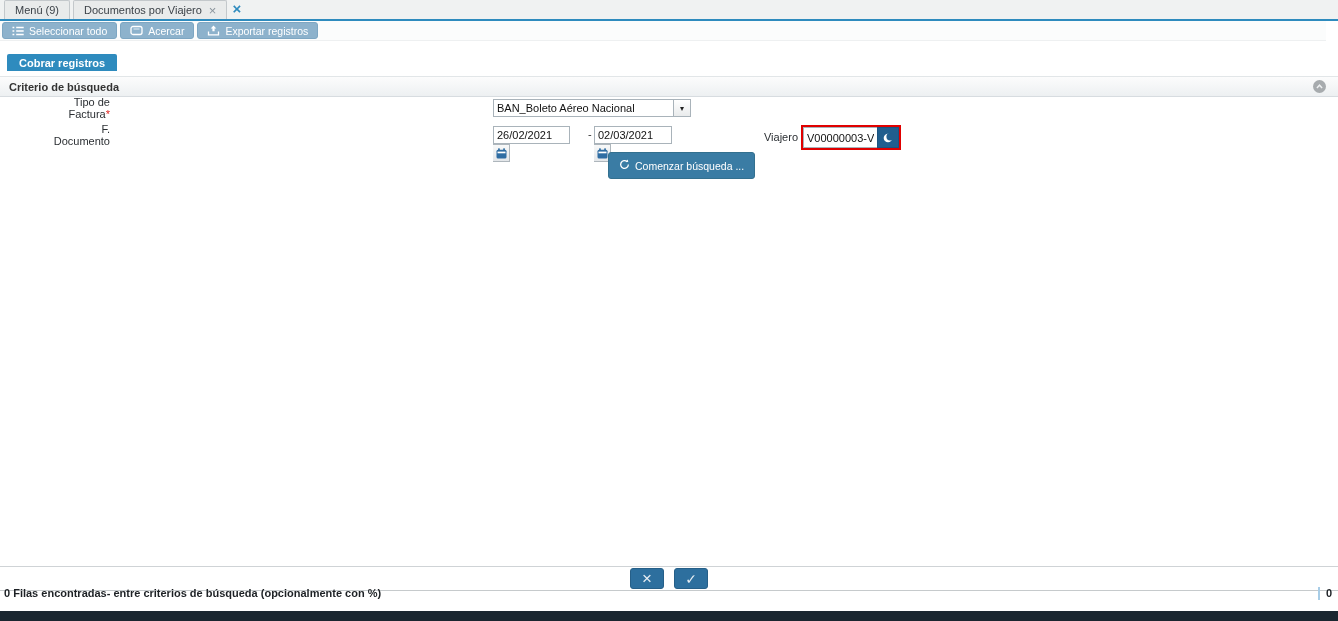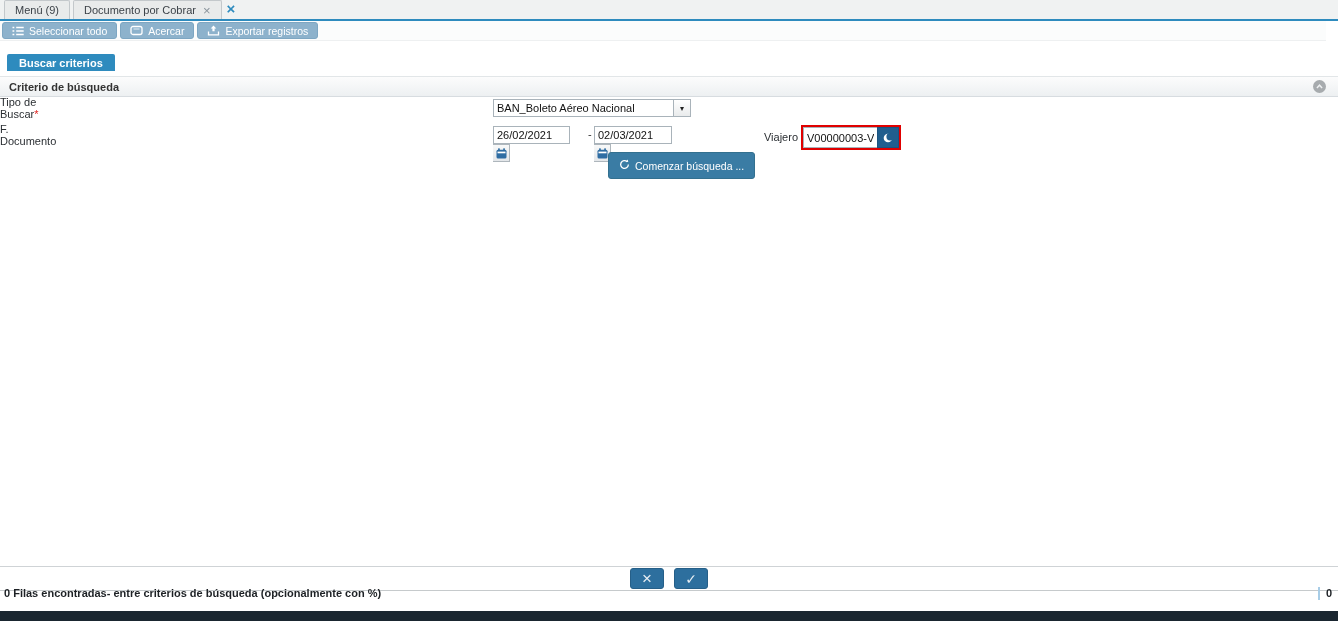--- a/index.html
+++ b/index.html
@@ -55,21 +55,21 @@
   .criteria-header {
     position: absolute; top: 76px; left: 0; right: 0; height: 21px;
     background: linear-gradient(#fcfcfc, #edf0f2);
     border-top: 1px solid #e2e6e8; border-bottom: 1px solid #d7dce0;
     display: flex; align-items: center; justify-content: space-between;
     padding: 4px 9px; font-weight: bold; color: #333;
   }
   .collapse-btn { width: 13px; height: 13px; cursor: pointer; margin-right: 3px; }
 
   
-  .flabel { position: absolute; left: 380; width: 110px; color: #2b2f33; line-height: 11.5px; }
+  .flabel { position: absolute; left: 380; width: 110px; text-align: right; color: #2b2f33; line-height: 11.5px; }
   .req { color: #e0231f; }
   .txt {
     height: 18px; border: 1px solid #a9b3ba; font-family: "Liberation Sans", sans-serif;
     font-size: 11px; color: #111; padding: 0 3px; background: #fff; outline: none;
   }
   .combo { position: absolute; left: 493px; top: 99px; display: flex; }
   .combo input { width: 181px; }
   .combo-btn {
     width: 17px; height: 18px; border: 1px solid #a9b3ba; border-left: none;
     background: linear-gradient(#ffffff, #e9ebec);
@@ -130,21 +130,21 @@
 </head>
 <body>
 
 <div id="app">
 
   <div class="tabbar">
     <div class="tab">
       <span>Menú (9)</span>
     </div>
     <div class="tab">
-      <span>Documento por Cobrar</span>
+      <span>Documentos por Viajero</span>
       <span class="tab-close">×</span>
     </div>
     <span class="tab-close outside">×</span>
   </div>
   <div class="blueline"></div>
 
   <div class="toolbar">
     <div class="tbtn">
       <span>
         <svg width="12" height="10" viewBox="0 0 12 10">
@@ -168,36 +168,36 @@
         <svg width="13" height="11" viewBox="0 0 13 11">
             <path d="M6.5 0.5 L9.3 3.6 H7.6 V6.3 H5.4 V3.6 H3.7 Z" fill="#fff"></path>
             <path d="M1.5 6.5 V9.8 H11.5 V6.5" stroke="#fff" fill="none" stroke-width="1.3"></path>
           </svg>
       </span>
       <span>Exportar registros</span>
     </div>
   </div>
 
   <div class="searchtab">
-    <span>Buscar criterios</span>
+    <span>Cobrar registros</span>
   </div>
 
   <div class="criteria-header">
     <span>Criterio de búsqueda</span>
     <span class="collapse-btn">
       <svg width="13" height="13" viewBox="0 0 13 13">
           <circle cx="6.5" cy="6.5" r="6.5" fill="#a7abae"></circle>
           <path d="M3.9 7.9 L6.5 5.2 L9.1 7.9" stroke="#eef0f1" stroke-width="1.5" fill="none"></path>
         </svg>
     </span>
   </div>
 
   <div class="flabel" style="top:97px;">
     <div><span>Tipo de</span></div>
-    <div><span>Buscar</span><span class="req">*</span></div>
+    <div><span>Factura</span><span class="req">*</span></div>
   </div>
   <div class="combo">
     <input class="txt" type="text" value="BAN_Boleto Aéreo Nacional" style="">
     <div class="combo-btn">
       <span>▾</span>
     </div>
   </div>
 
   <div class="flabel" style="top:124px;">
     <div><span>F.</span></div>

